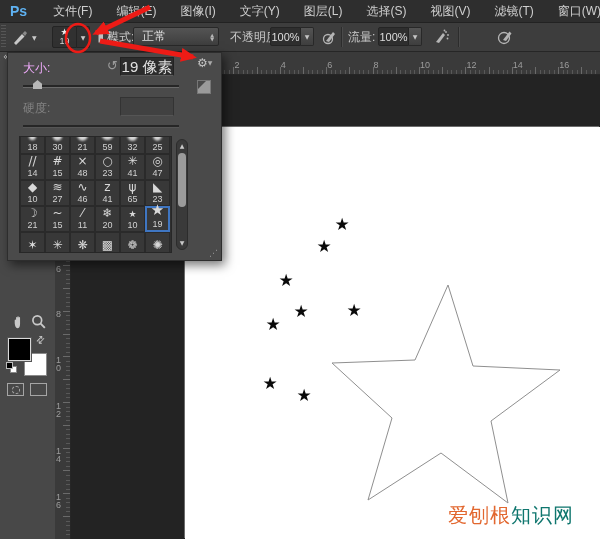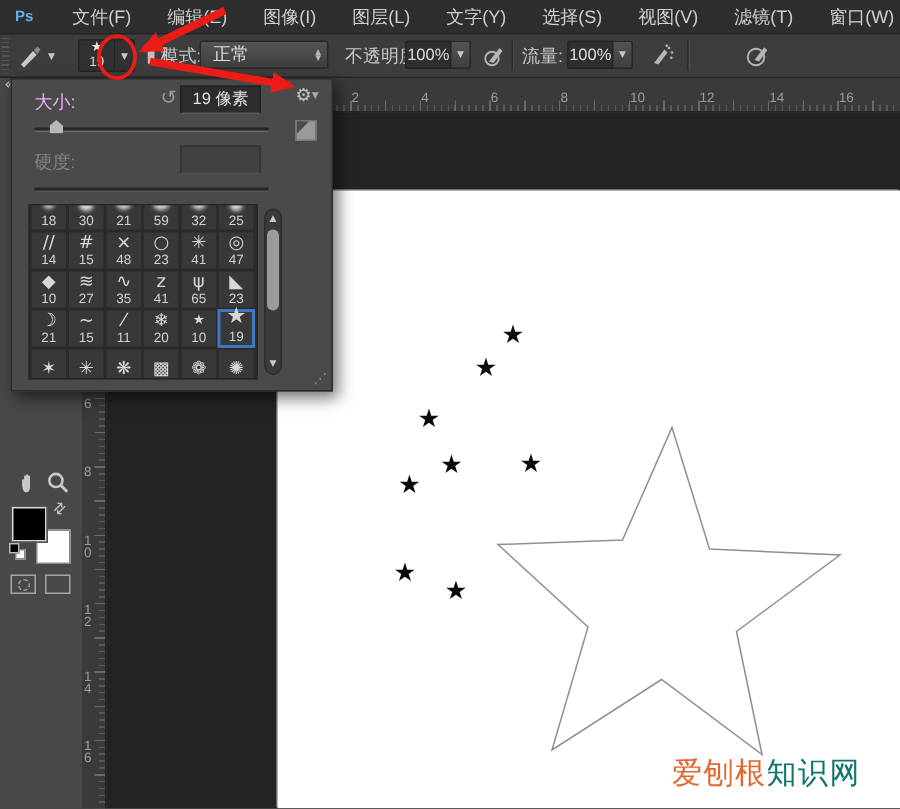--- a/index.html
+++ b/index.html
@@ -4,21 +4,21 @@
 <style>
   html,body{margin:0;padding:0;background:#1b1b1b;}
   #app{position:relative;width:600px;height:539px;overflow:hidden;
        font-family:"Liberation Sans","DejaVu Sans",sans-serif;
        background:#242424;user-select:none;}
   .sym{font-family:"DejaVu Sans",sans-serif;}
 
   
   #menubar{position:absolute;left:0;top:0;width:600px;height:22px;
            background:#2e2e2e;border-bottom:1px solid #222;display:flex;align-items:center;z-index:10;}
-  #ps-logo{color:#5fb2f2;font-weight:bold;font-size:10px;margin:0 14px 0 10px;text-align:right;}
+  #ps-logo{color:#5fb2f2;font-weight:bold;font-size:14px;margin:0 14px 0 10px;text-align:right;}
   .menu-item{color:#cfcfcf;font-size:12px;padding:0 12px;line-height:22px;white-space:nowrap;}
 
   
   #optionsbar{position:absolute;left:0;top:23px;width:600px;height:28px;
               background:#3d3d3d;border-bottom:1px solid #262626;z-index:10;}
   .ob{position:absolute;top:0;height:28px;display:flex;align-items:center;}
   .ob-label{color:#c9c9c9;font-size:12px;}
   .grip{position:absolute;left:1px;top:2px;width:5px;height:24px;
         background:repeating-linear-gradient(to bottom,#565656 0 1px,transparent 1px 3px);}
   .combo{background:linear-gradient(#545454,#3e3e3e);border:1px solid #282828;border-radius:2px;
@@ -66,21 +66,21 @@
   #watermark{position:absolute;left:263px;top:375px;font-size:20px;font-weight:500;letter-spacing:1px;white-space:nowrap;}
   #watermark .wm-hi{color:#e2672f;}
   #watermark .wm-rest{color:#0f766e;}
 
   
   #brushpanel{position:absolute;left:7px;top:52px;width:215px;height:209px;background:#4a4a4a;
               border:1px solid #2d2d2d;box-shadow:3px 4px 10px rgba(0,0,0,.55);z-index:20;box-sizing:border-box;}
   .bp-label{position:absolute;font-size:12px;color:#f0abfc;}
   .bp-label.dim{color:#838383;}
   .bp-input{position:absolute;width:52px;height:17px;background:#2c2c2c;border:1px solid #222;
-            border-bottom-color:#5a5a5a;color:#e2e2e2;font-size:11px;text-align:center;line-height:17px;}
+            border-bottom-color:#5a5a5a;color:#e2e2e2;font-size:15px;text-align:center;line-height:17px;}
   .bp-input.disabled{background:#414141;border-color:#333;border-bottom-color:#555;}
   .bp-reset{position:absolute;color:#9a9a9a;font-size:13px;line-height:13px;}
   .bp-gear{position:absolute;color:#c3c3c3;font-size:12px;line-height:12px;}
   .bp-gear .dn{font-size:6px;color:#aaa;vertical-align:2px;}
   .slider{position:absolute;height:2px;background:#262626;border-bottom:1px solid #6a6a6a;width:156px;left:15px;}
   .slider.dim{border-bottom-color:#555;}
   .thumb{position:absolute;width:9px;height:9px;background:#b8b8b8;
          clip-path:polygon(50% 0,100% 42%,100% 100%,0 100%,0 42%);}
   .newpreset{position:absolute;width:12px;height:12px;background:#9a9a9a;border:1px solid #777;}
   .newpreset:before{content:"";position:absolute;left:0;top:0;border:4px solid #4a4a4a;
@@ -121,22 +121,22 @@
 <body>
 
 <div id="app">
 
   <div id="menubar">
     <span id="ps-logo">Ps</span>
     <div id="menu-items" style="display:flex;">
         <span class="menu-item">文件(F)</span>
         <span class="menu-item">编辑(E)</span>
         <span class="menu-item">图像(I)</span>
+        <span class="menu-item">文字(Y)</span>
         <span class="menu-item">图层(L)</span>
-        <span class="menu-item">文字(Y)</span>
         <span class="menu-item">选择(S)</span>
         <span class="menu-item">视图(V)</span>
         <span class="menu-item">滤镜(T)</span>
         <span class="menu-item">窗口(W)</span>
       </div>
   </div>
 
   <div id="optionsbar">
     <div class="grip"></div>
 
@@ -351,21 +351,21 @@
             <div class="gcell">
               <span class="gicon sym" style="font-size: 12px;">◆</span>
               <span class="gnum">10</span>
             </div>
             <div class="gcell">
               <span class="gicon sym" style="font-size: 12px;">≋</span>
               <span class="gnum">27</span>
             </div>
             <div class="gcell">
               <span class="gicon sym" style="font-size: 12px;">∿</span>
-              <span class="gnum">35</span>
+              <span class="gnum">46</span>
             </div>
             <div class="gcell">
               <span class="gicon sym" style="font-size: 12px;">z</span>
               <span class="gnum">41</span>
             </div>
             <div class="gcell">
               <span class="gicon sym" style="font-size: 12px;">ψ</span>
               <span class="gnum">65</span>
             </div>
             <div class="gcell">

